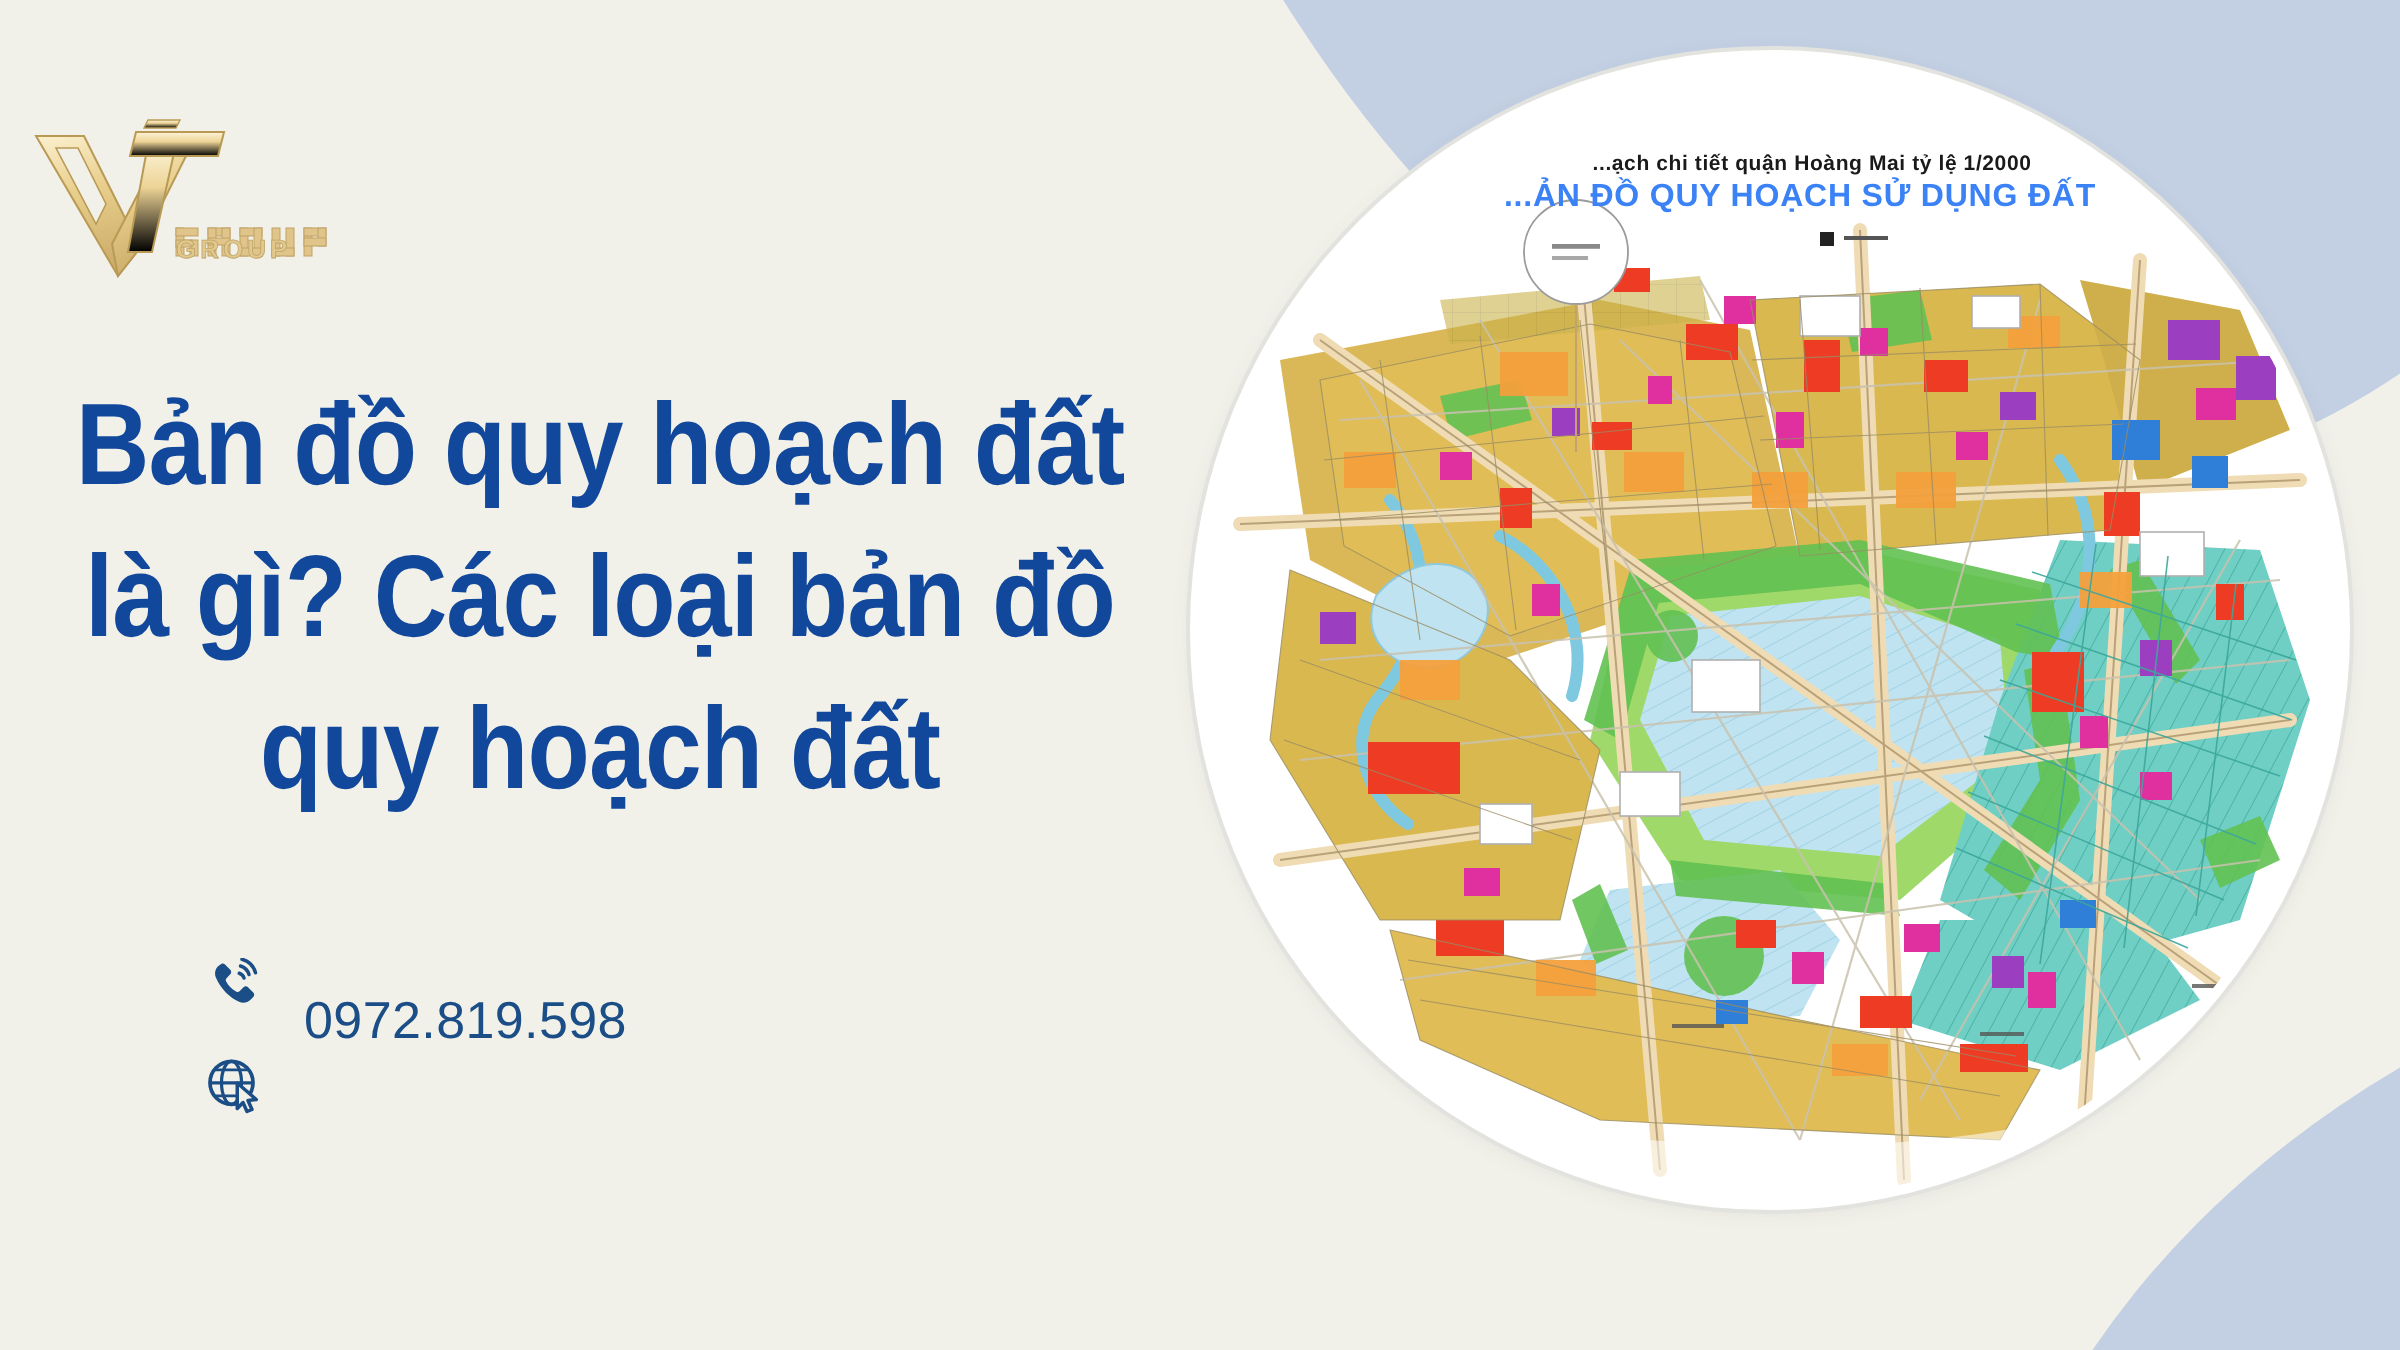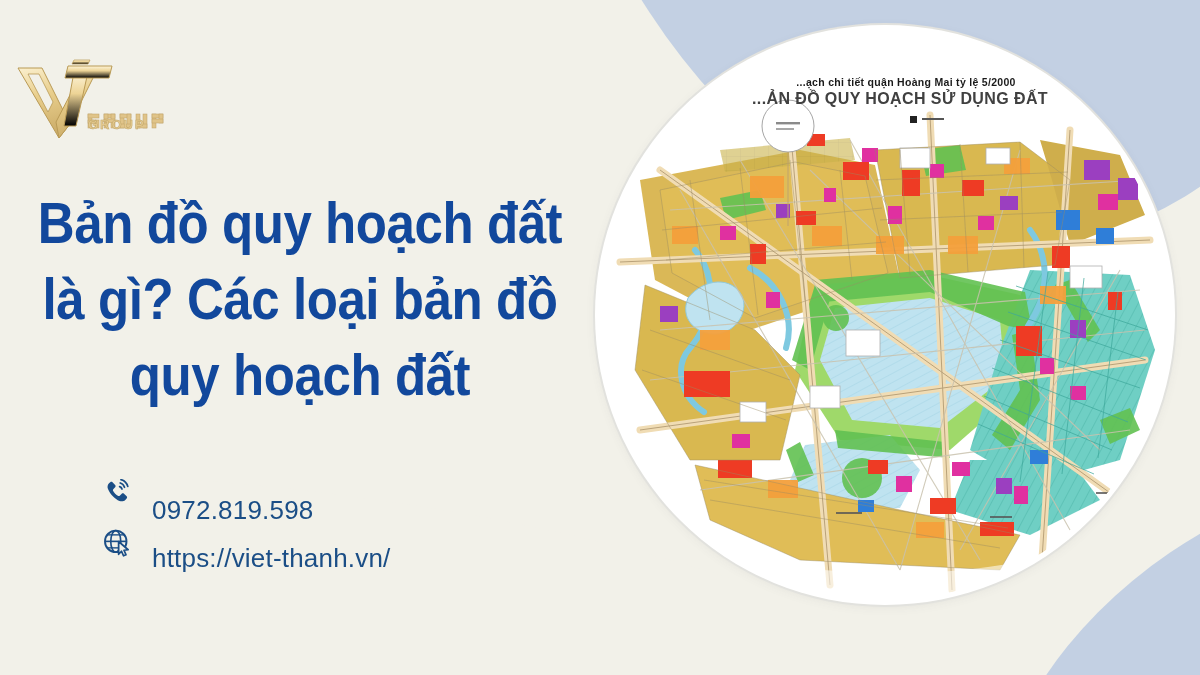--- a/index.html
+++ b/index.html
@@ -136,21 +136,21 @@
     font-size: 10.5px;
     font-weight: 700;
     color: #1a1a1a;
     letter-spacing: 0.3px;
     margin-left: 42px;
     white-space: nowrap;
   }
   .map-title-main {
     font-size: 16px;
     font-weight: 700;
-    color: #404040;
+    color: #3b82f6;
     letter-spacing: 0.4px;
     margin-top: 2px;
     margin-left: 30px;
     white-space: nowrap;
   }
 </style>
 </head>
 <body>
 
 <div id="canvas">
@@ -235,21 +235,20 @@
       <span class="contact-icon">
         <svg width="30" height="30" viewBox="0 0 24 24">
           <circle cx="11" cy="11.5" r="8.6" fill="none" stroke="#1b4e86" stroke-width="1.5"></circle>
           <ellipse cx="11" cy="11.5" rx="4" ry="8.6" fill="none" stroke="#1b4e86" stroke-width="1.3"></ellipse>
           <line x1="2.4" y1="11.5" x2="19.6" y2="11.5" stroke="#1b4e86" stroke-width="1.3"></line>
           <line x1="4" y1="6.3" x2="18" y2="6.3" stroke="#1b4e86" stroke-width="1.1"></line>
           <line x1="4" y1="16.7" x2="18" y2="16.7" stroke="#1b4e86" stroke-width="1.1"></line>
           <path d="M13.3 11.6 L20.9 18.2 L17.6 18.6 L19.2 22.2 L17.2 23 L15.6 19.4 L13.3 21.8 Z" fill="#f2f1e9" stroke="#1b4e86" stroke-width="1.4" stroke-linejoin="round"></path>
         </svg>
       </span>
-      <span class="contact-text">https://viet-thanh.vn/</span>
     </div>
 
   </div>
 
   <div class="map-circle">
     <div class="map-inner">
       <svg class="map-svg" width="570" height="570" viewBox="0 0 570 570">
         <defs>
           <pattern id="hatchAgri" width="9" height="9" patternTransform="rotate(28)" patternUnits="userSpaceOnUse">
             <rect width="9" height="9" fill="#6fcfc4"></rect>
@@ -473,18 +472,18 @@
           <rect x="390" y="486" width="22" height="2"></rect>
           <rect x="496" y="462" width="26" height="2"></rect>
         </g>
 
         <path d="M0 470 C120 560 440 575 570 470 L570 570 L0 570 Z" fill="#ffffff" opacity="0.55"></path>
         <path d="M0 510 C140 585 430 590 570 505 L570 570 L0 570 Z" fill="#ffffff" opacity="0.9"></path>
       </svg>
     </div>
 
     <div class="map-title">
-      <div class="map-title-sub">...ạch chi tiết quận Hoàng Mai tỷ lệ 5/2000</div>
+      <div class="map-title-sub">...ạch chi tiết quận Hoàng Mai tỷ lệ 1/2000</div>
       <div class="map-title-main">...ẢN ĐỒ QUY HOẠCH SỬ DỤNG ĐẤT</div>
     </div>
   </div>
 
 </div>
 
 </body></html>

